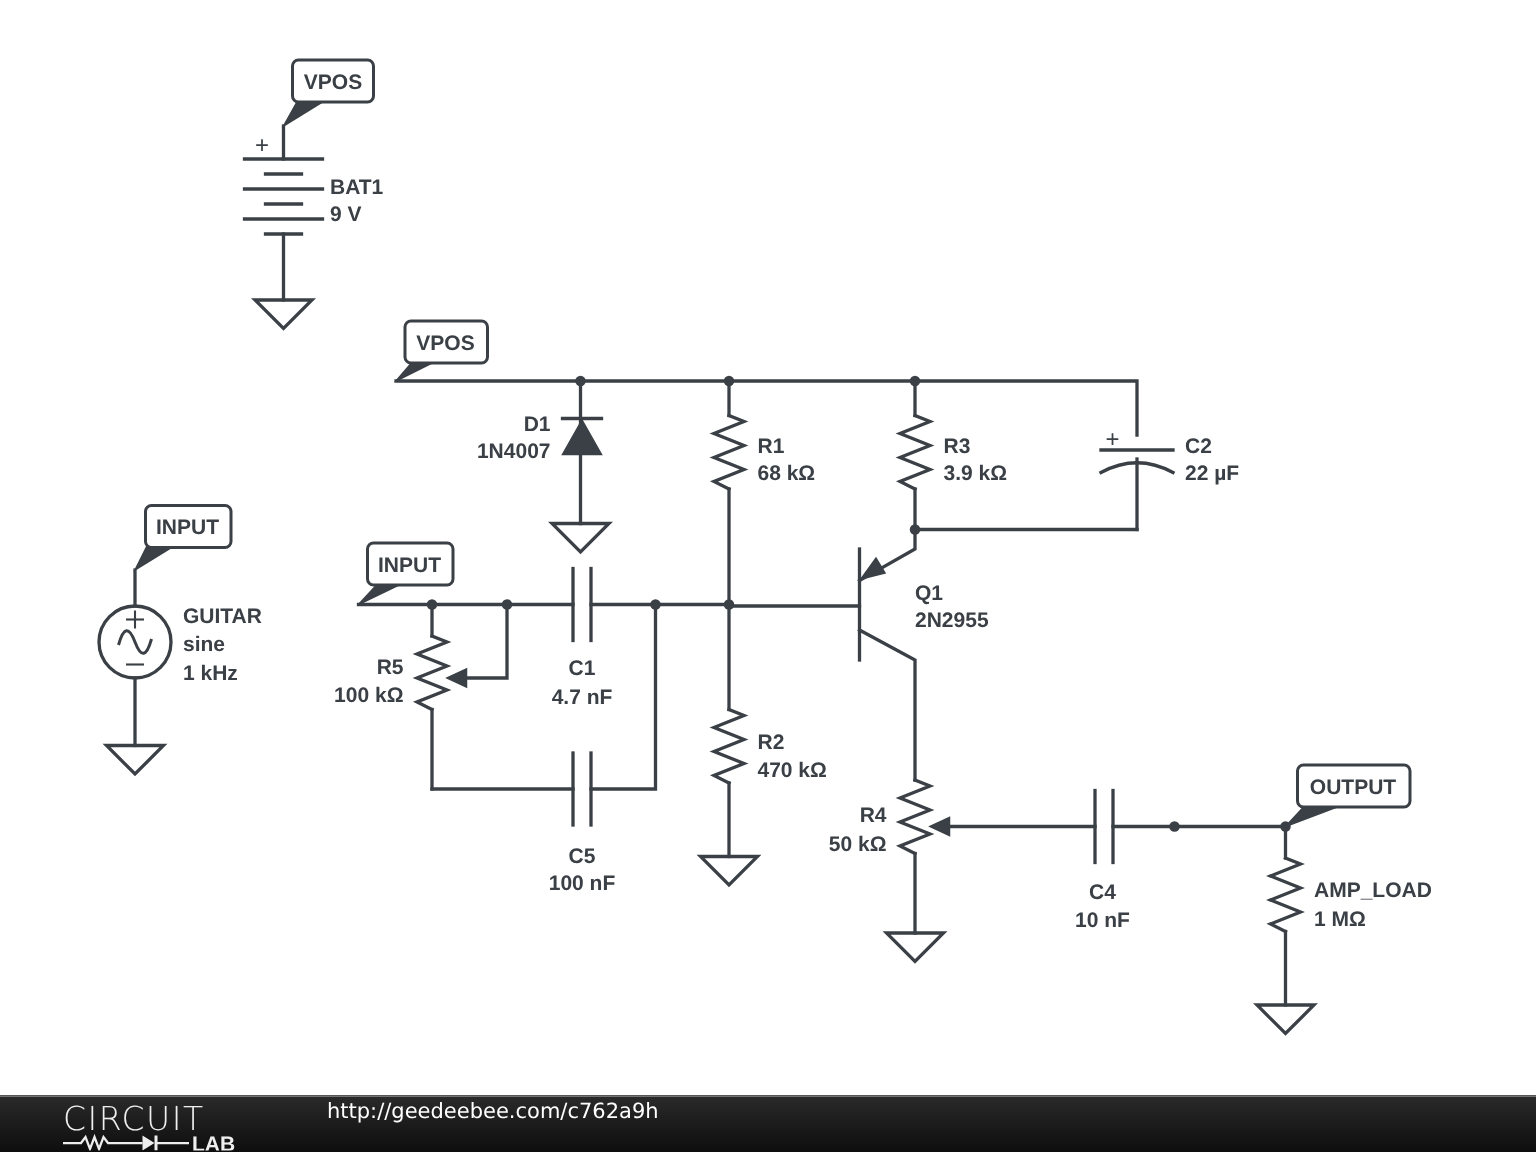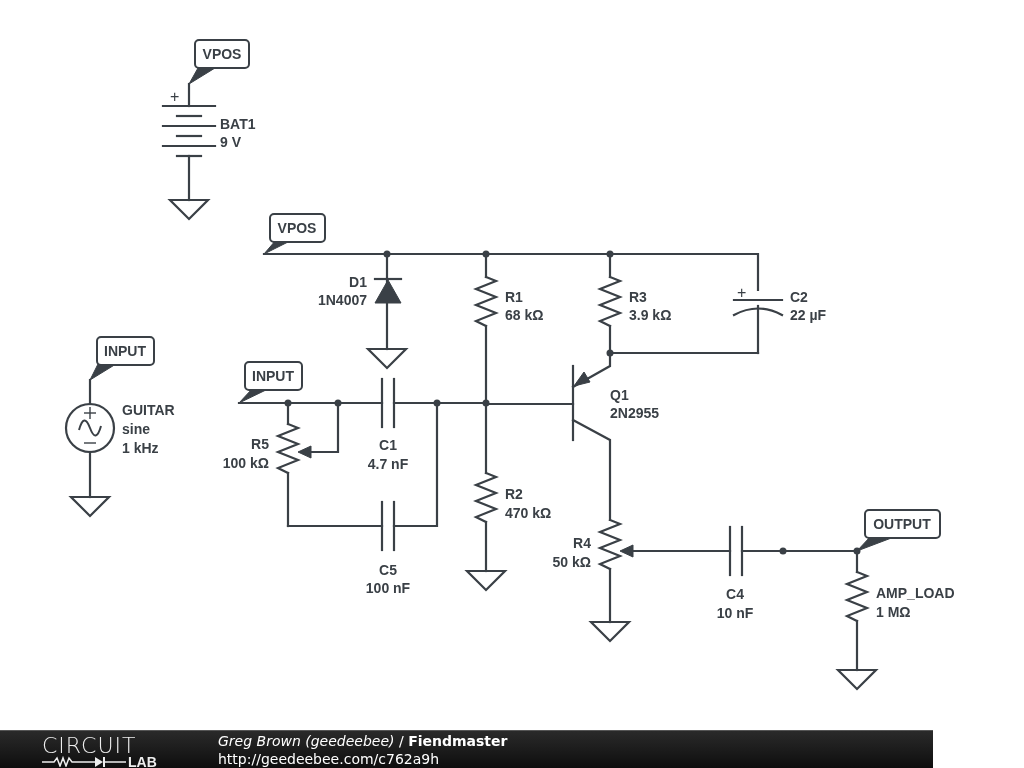--- a/index.html
+++ b/index.html
@@ -5,21 +5,21 @@
   html, body { margin:0; padding:0; background:#ffffff; }
   body { width:1024px; height:768px; position:relative; overflow:hidden; font-family:"Liberation Sans", sans-serif; }
   #schematic { position:absolute; left:0; top:0; width:1024px; height:730px; }
   .w { stroke:#3a4046; stroke-width:2.2; fill:none; stroke-linecap:square; stroke-linejoin:miter; }
   .dot { fill:#3a4046; }
   .fillc { fill:#3a4046; stroke:#3a4046; stroke-width:1; }
   .lbl { font-family:"Liberation Sans", sans-serif; font-weight:bold; font-size:14px; fill:#3a4046; }
   .tagbox { fill:#ffffff; stroke:#3a4046; stroke-width:2; }
   .tagtxt { font-family:"Liberation Sans", sans-serif; font-weight:bold; font-size:14px; fill:#3a4046; }
   .thin { stroke:#3a4046; stroke-width:1.4; fill:none; }
-  #footer { position:absolute; left:0; top:730px; width:933px; height:38px; background:linear-gradient(#2a2a2a,#0d0d0d); border-top:1px solid #555; }
+  #footer { position:absolute; left:0; top:730px; width:1024px; height:38px; background:linear-gradient(#2a2a2a,#0d0d0d); border-top:1px solid #555; }
   #logo { position:absolute; left:40px; top:2px; width:140px; height:34px; }
   .logo-text { font-family:"DejaVu Sans", sans-serif; font-weight:200; font-size:22px; fill:#eeeeee; letter-spacing:1px; }
   .logo-lab { font-family:"Liberation Sans", sans-serif; font-weight:bold; font-size:14px; fill:#eeeeee; }
   #credit { position:absolute; left:218px; top:1px; color:#ffffff; font-family:"DejaVu Sans", sans-serif; font-size:14px; line-height:18px; }
   #credit .author { font-style:italic; }
   #credit .title { font-weight:bold; }
 </style>
 </head>
 <body>
 
@@ -224,18 +224,15 @@
     <text class="logo-text" x="2" y="20">CIRCUIT</text>
     <g>
       <polyline points="2,29 14,29 17,25 20,33 23,25 26,33 29,25 32,29 55,29" style="stroke:#eee;stroke-width:1.5;fill:none"></polyline>
       <polygon points="55,24 55,34 63,29" fill="#eee"></polygon>
       <line x1="64" y1="24" x2="64" y2="34" style="stroke:#eee;stroke-width:2"></line>
       <line x1="64" y1="29" x2="86" y2="29" style="stroke:#eee;stroke-width:1.5"></line>
     </g>
     <text class="logo-lab" x="88" y="34">LAB</text>
   </svg>
   <div id="credit">
-    <div>
-      <span class="author">Greg Brown (geedeebee)</span><span> / </span><span class="title">Fiendmaster</span>
-    </div>
     <div>http://geedeebee.com/c762a9h</div>
   </div>
 </div>
 
 </body></html>

